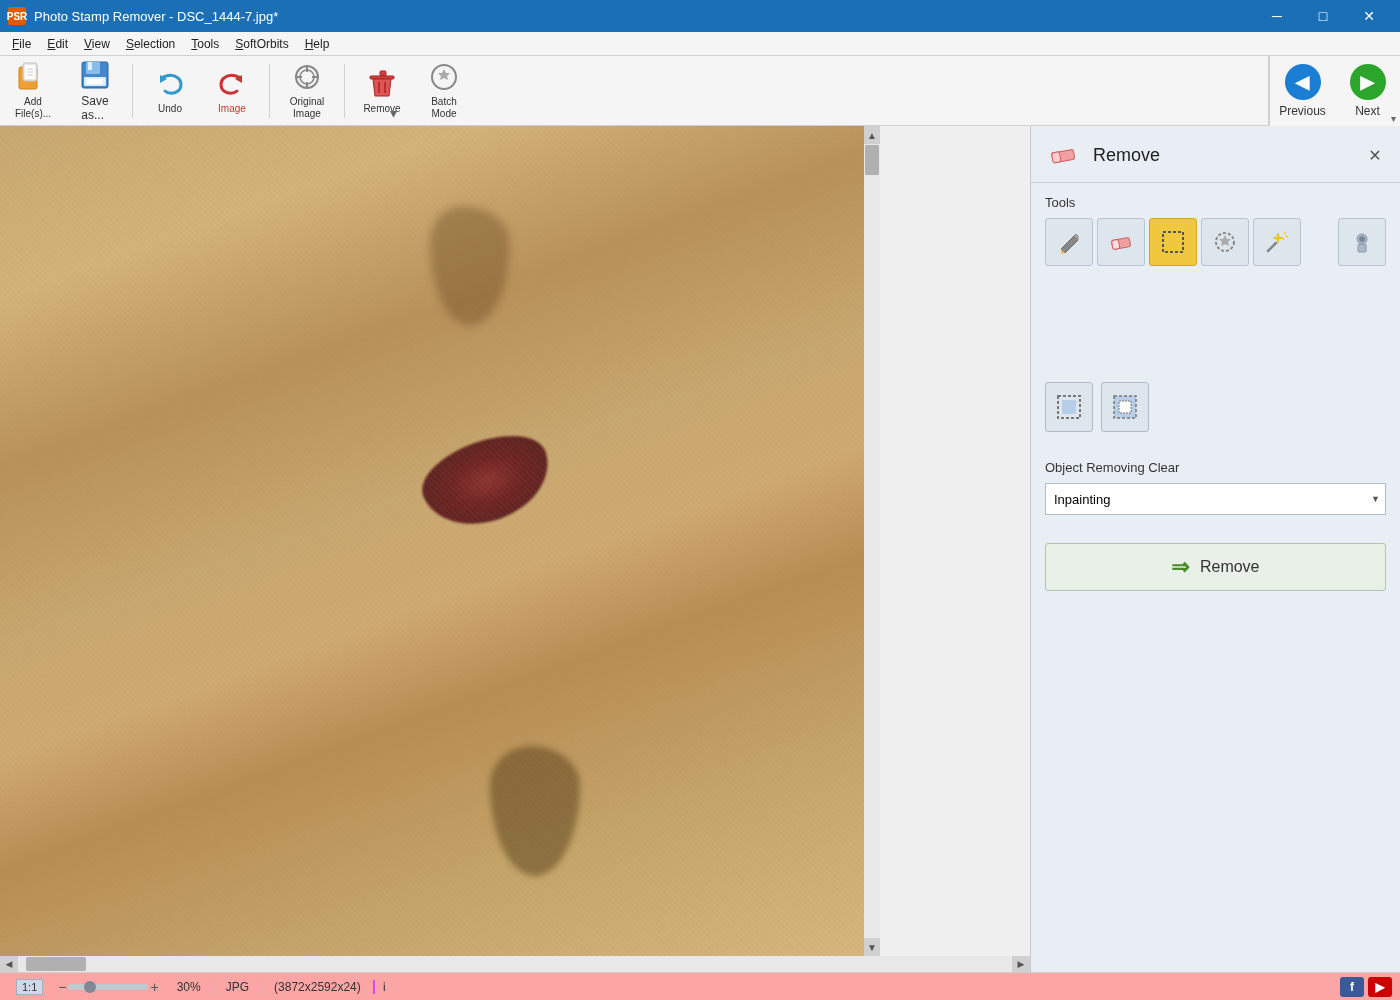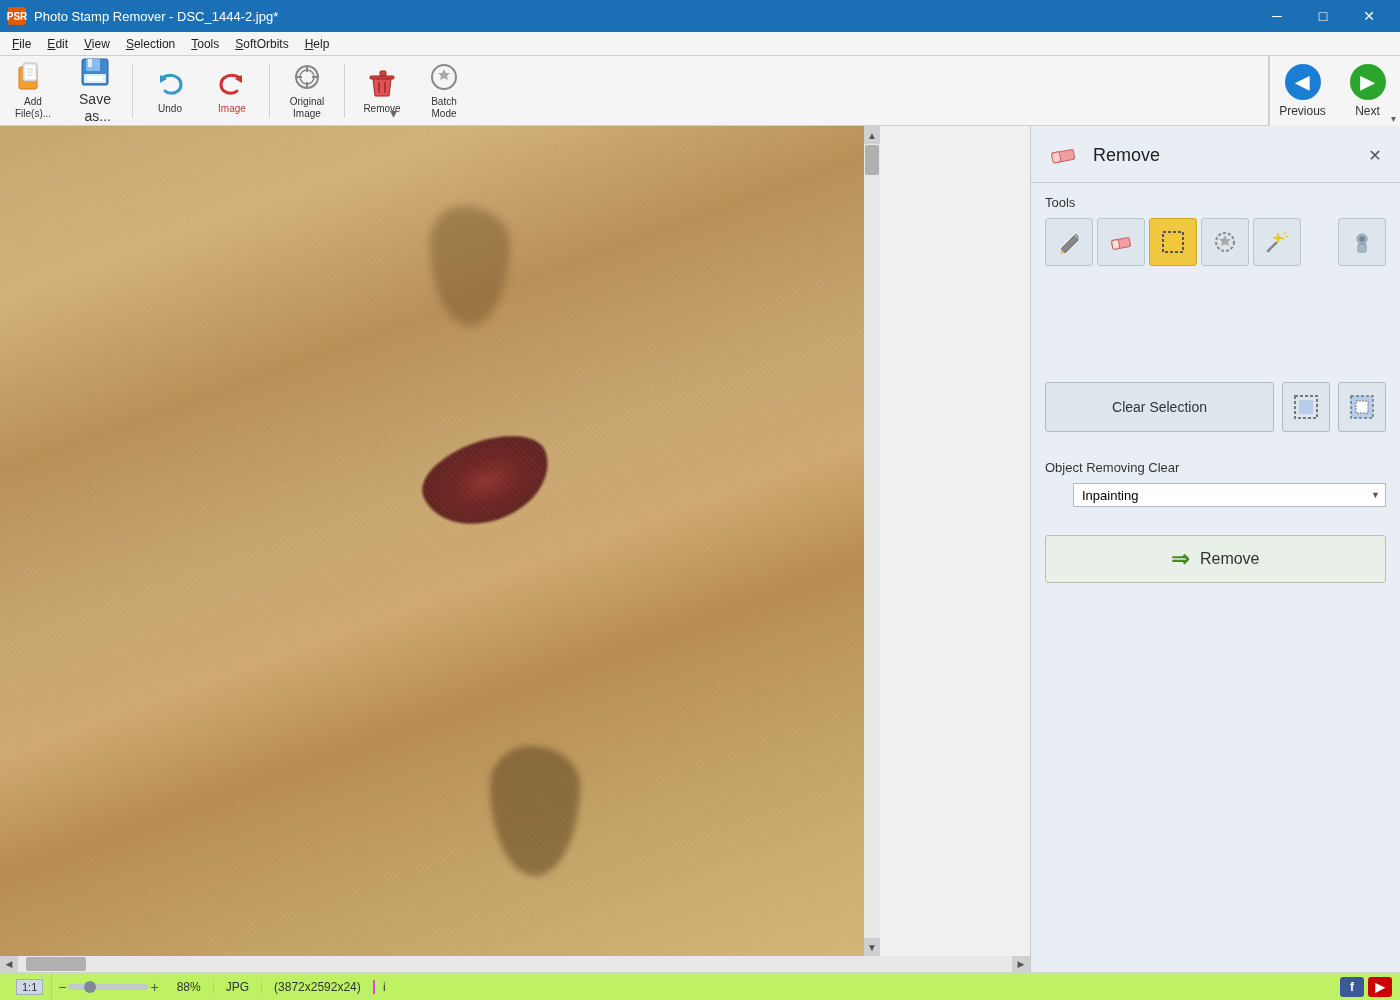--- a/index.html
+++ b/index.html
@@ -214,30 +214,29 @@
       font-size: 20px;
     }
 
     
     #removing-mode-section {
       padding: 20px 14px 12px 14px;
     }
     #removing-mode-label { font-size: 13px; color: #333; margin-bottom: 8px; }
     #removing-mode-select {
       width: 100%;
-      height: 24px;
+      height: 32px;
       padding: 2px 8px;
       border: 1px solid #b0bcc8;
       background: white;
       font-size: 13px;
       cursor: pointer;
       appearance: none;
       -webkit-appearance: none;
       background-image: none;
-      margin-left: 28px;
     }
     .select-wrapper {
       position: relative;
       display: flex; align-items: center;
     }
     .select-wrapper::after {
       content: '▼';
       position: absolute;
       right: 6px;
       font-size: 9px;
@@ -262,21 +261,21 @@
       gap: 10px;
     }
     .remove-arrow-icon {
       color: #4a8a2a;
       font-size: 22px;
       font-weight: bold;
     }
 
     
     #statusbar {
-      background: #bef264;
+      background: #fca5a5;
       border-top: 1px solid #d0d0d0;
       height: 28px;
       display: flex;
       align-items: center;
       padding: 0 8px;
       font-size: 12px;
       color: #333;
       gap: 0;
     }
     #statusbar .status-zoom { 
@@ -361,21 +360,21 @@
       transform: rotate(-20deg);
       filter: blur(1px);
     }
   </style>
 </head>
 <body>
 
 <div id="titlebar">
   <div class="title-left">
     <div class="title-icon">PSR</div>
-    <span>Photo Stamp Remover - DSC_1444-2.jpg*</span>
+    <span>Photo Stamp Remover - DSC_1444-7.jpg*</span>
   </div>
   <div class="win-controls">
     <div class="win-btn">─</div>
     <div class="win-btn">□</div>
     <div class="win-btn close">✕</div>
   </div>
 </div>
 
 <div id="menubar">
   <div class="menu-item"><u>F</u>ile</div>
@@ -406,21 +405,21 @@
   <div class="tb-btn">
     <div class="tb-icon-img">
       <svg width="32" height="32" viewBox="0 0 32 32">
         <rect x="3" y="3" width="26" height="26" rx="2" fill="#4488cc" stroke="#2268aa" stroke-width="1"></rect>
         <rect x="7" y="3" width="14" height="12" rx="1" fill="#88bbee"></rect>
         <rect x="9" y="3" width="4" height="8" fill="#ddeeff"></rect>
         <rect x="5" y="18" width="22" height="9" rx="1" fill="#ddeeff"></rect>
         <rect x="8" y="20" width="16" height="5" rx="1" fill="white"></rect>
       </svg>
     </div>
-    <span style="font-size:14px;text-align:right;line-height:1.2">Save<br>as...</span>
+    <span style="font-size:12px;text-align:left;line-height:1.2">Save<br>as...</span>
   </div>
 
   <div class="tb-separator"></div>
 
   <div class="tb-btn">
     <div class="tb-icon-img">
       <svg width="32" height="32" viewBox="0 0 32 32">
         <path d="M8 10 C8 10, 16 4, 24 10 C28 13 28 20 24 23 C20 26 14 26 11 23" fill="none" stroke="#3399cc" stroke-width="3" stroke-linecap="round"></path>
         <polygon points="6,7 6,15 13,11" fill="#3399cc"></polygon>
       </svg>
@@ -594,23 +593,20 @@
           <svg width="26" height="26" viewBox="0 0 26 26">
             <circle cx="13" cy="10" r="5" fill="#aab8c8" stroke="#8898a8" stroke-width="1"></circle>
             <circle cx="13" cy="10" r="3" fill="#778898"></circle>
             <rect x="9" y="15" width="8" height="8" rx="1" fill="#aab8c8" stroke="#8898a8" stroke-width="1"></rect>
           </svg>
         </div>
       </div>
     </div>
 
     <div id="clear-section">
-      <div id="clear-btn">
-        <span>Clear Selection</span>
-      </div>
       <div class="selection-icon-btn" title="Select All">
         <svg width="28" height="28" viewBox="0 0 28 28">
           <rect x="3" y="3" width="22" height="22" fill="none" stroke="#777" stroke-width="2" stroke-dasharray="3,2"></rect>
           <rect x="7" y="7" width="14" height="14" fill="rgba(100,150,220,0.3)" stroke="none"></rect>
         </svg>
       </div>
       <div class="selection-icon-btn" title="Invert Selection">
         <svg width="28" height="28" viewBox="0 0 28 28">
           <rect x="3" y="3" width="22" height="22" fill="rgba(100,150,220,0.3)" stroke="#777" stroke-width="1.5" stroke-dasharray="3,2"></rect>
           <rect x="8" y="8" width="12" height="12" fill="white" stroke="#777" stroke-width="1" stroke-dasharray="2,1"></rect>
@@ -643,21 +639,21 @@
   <div class="status-zoom">
     <span class="zoom-label">1:1</span>
   </div>
   <div class="status-zoomtrack">
     <span class="zoom-minus">−</span>
     <div class="zoom-track">
       <div class="zoom-thumb"></div>
     </div>
     <span class="zoom-plus">+</span>
   </div>
-  <div class="status-percent">88%</div>
+  <div class="status-percent">30%</div>
   <div class="status-format">JPG</div>
   <div class="status-dims">(3872x2592x24)</div>
   <div class="status-info">ℹ</div>
   <div class="status-social">
     <div class="social-btn fb-btn">f</div>
     <div class="social-btn yt-btn">▶</div>
   </div>
 </div>
 
 </body></html>

